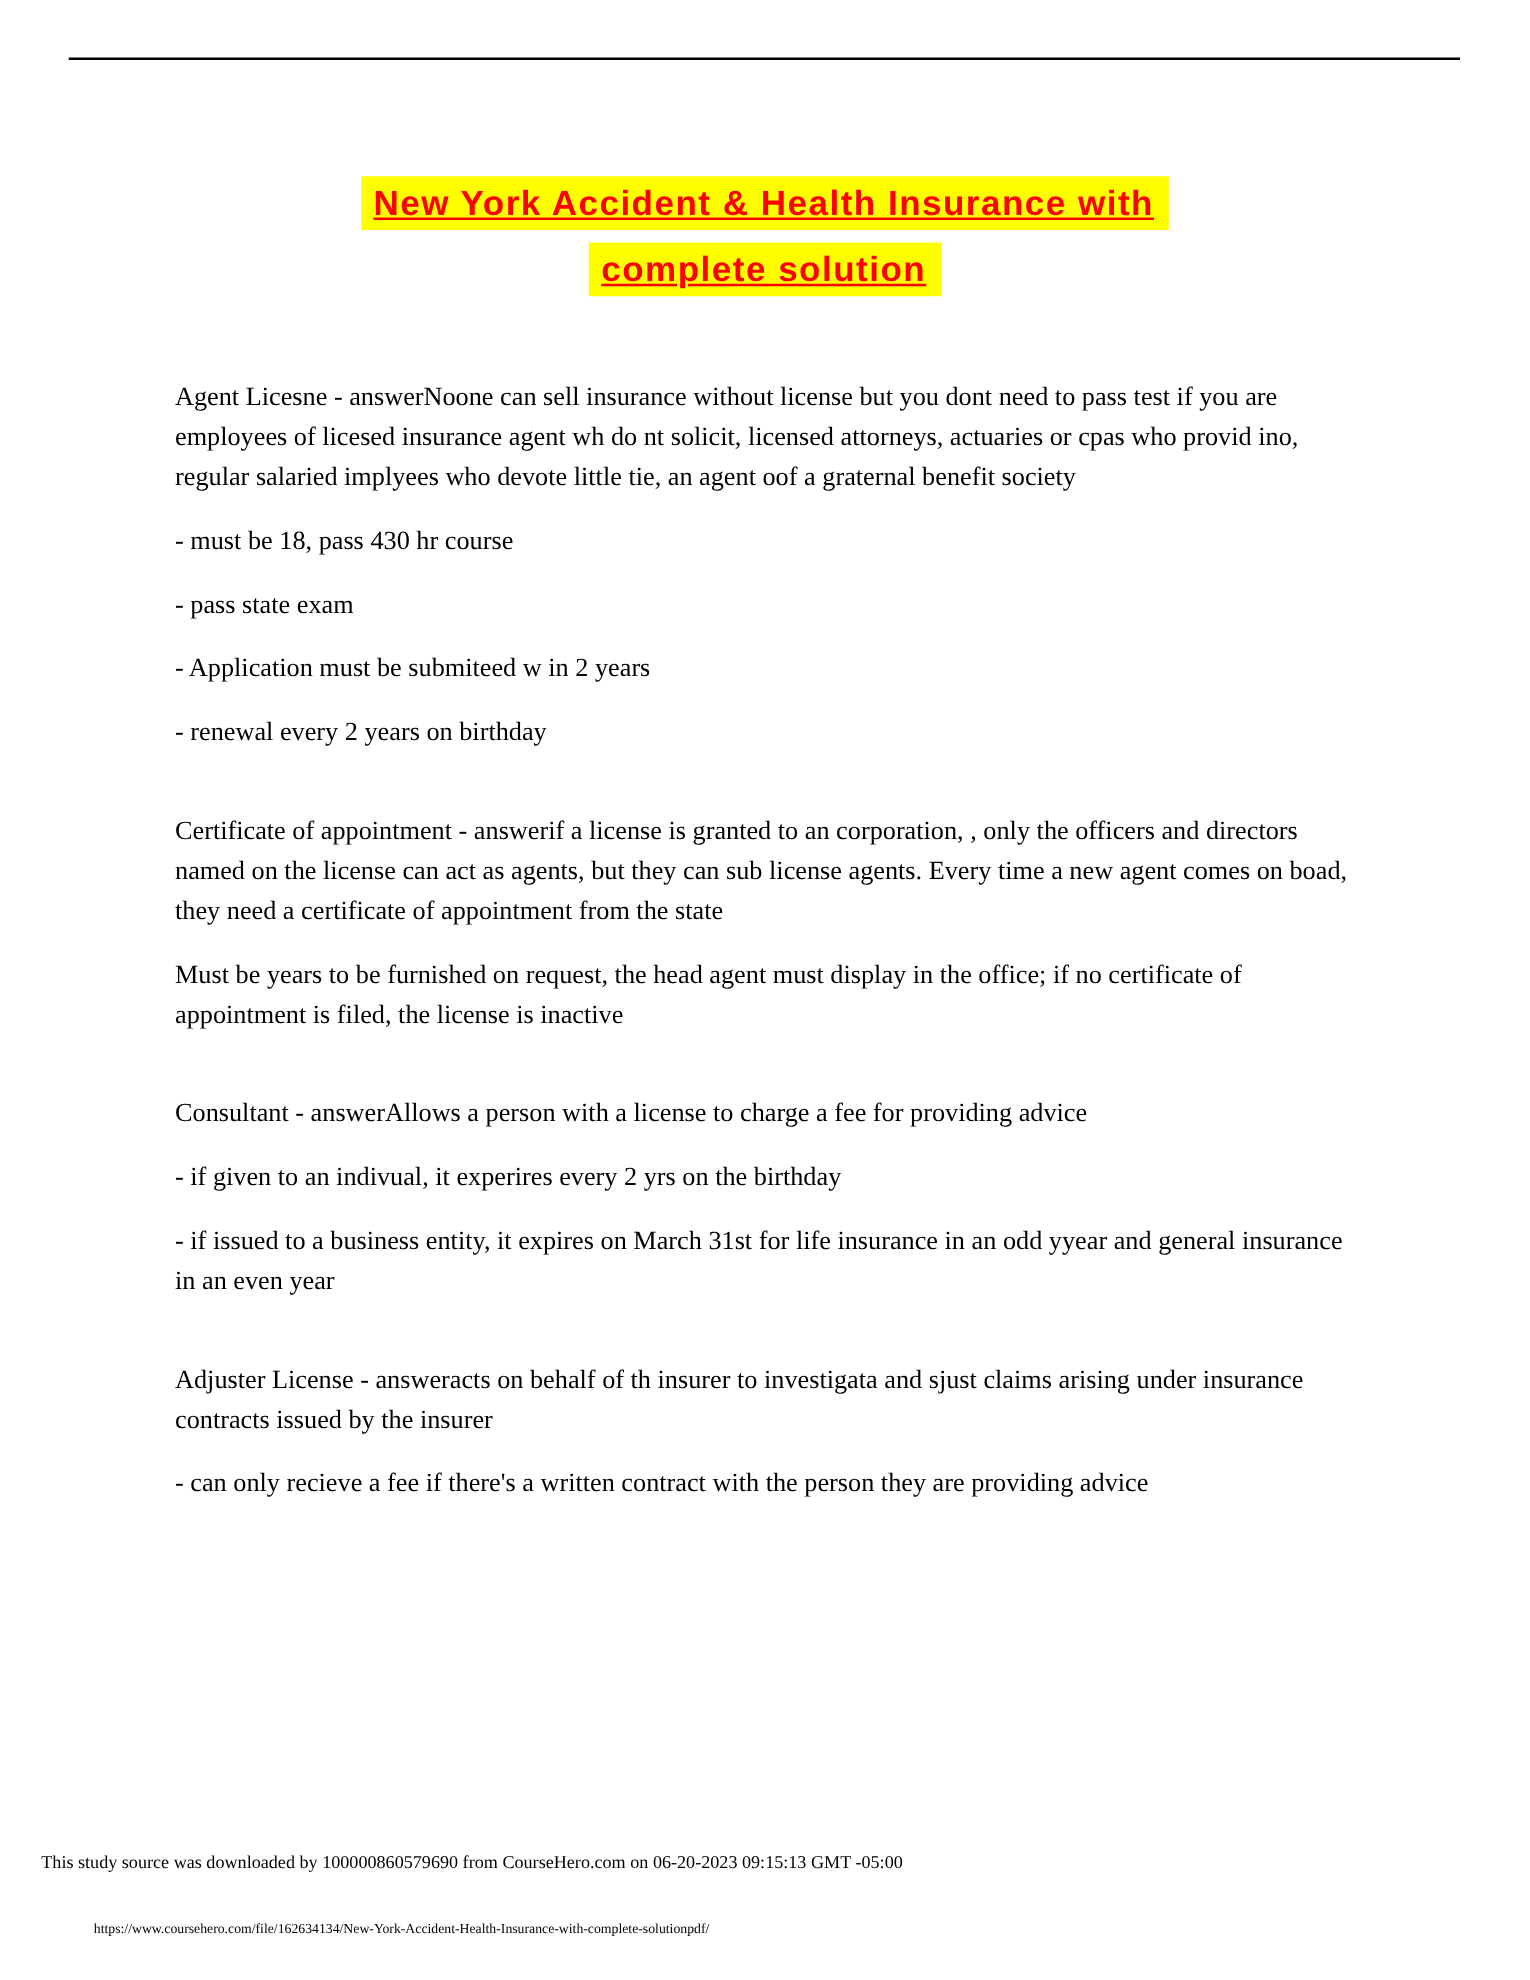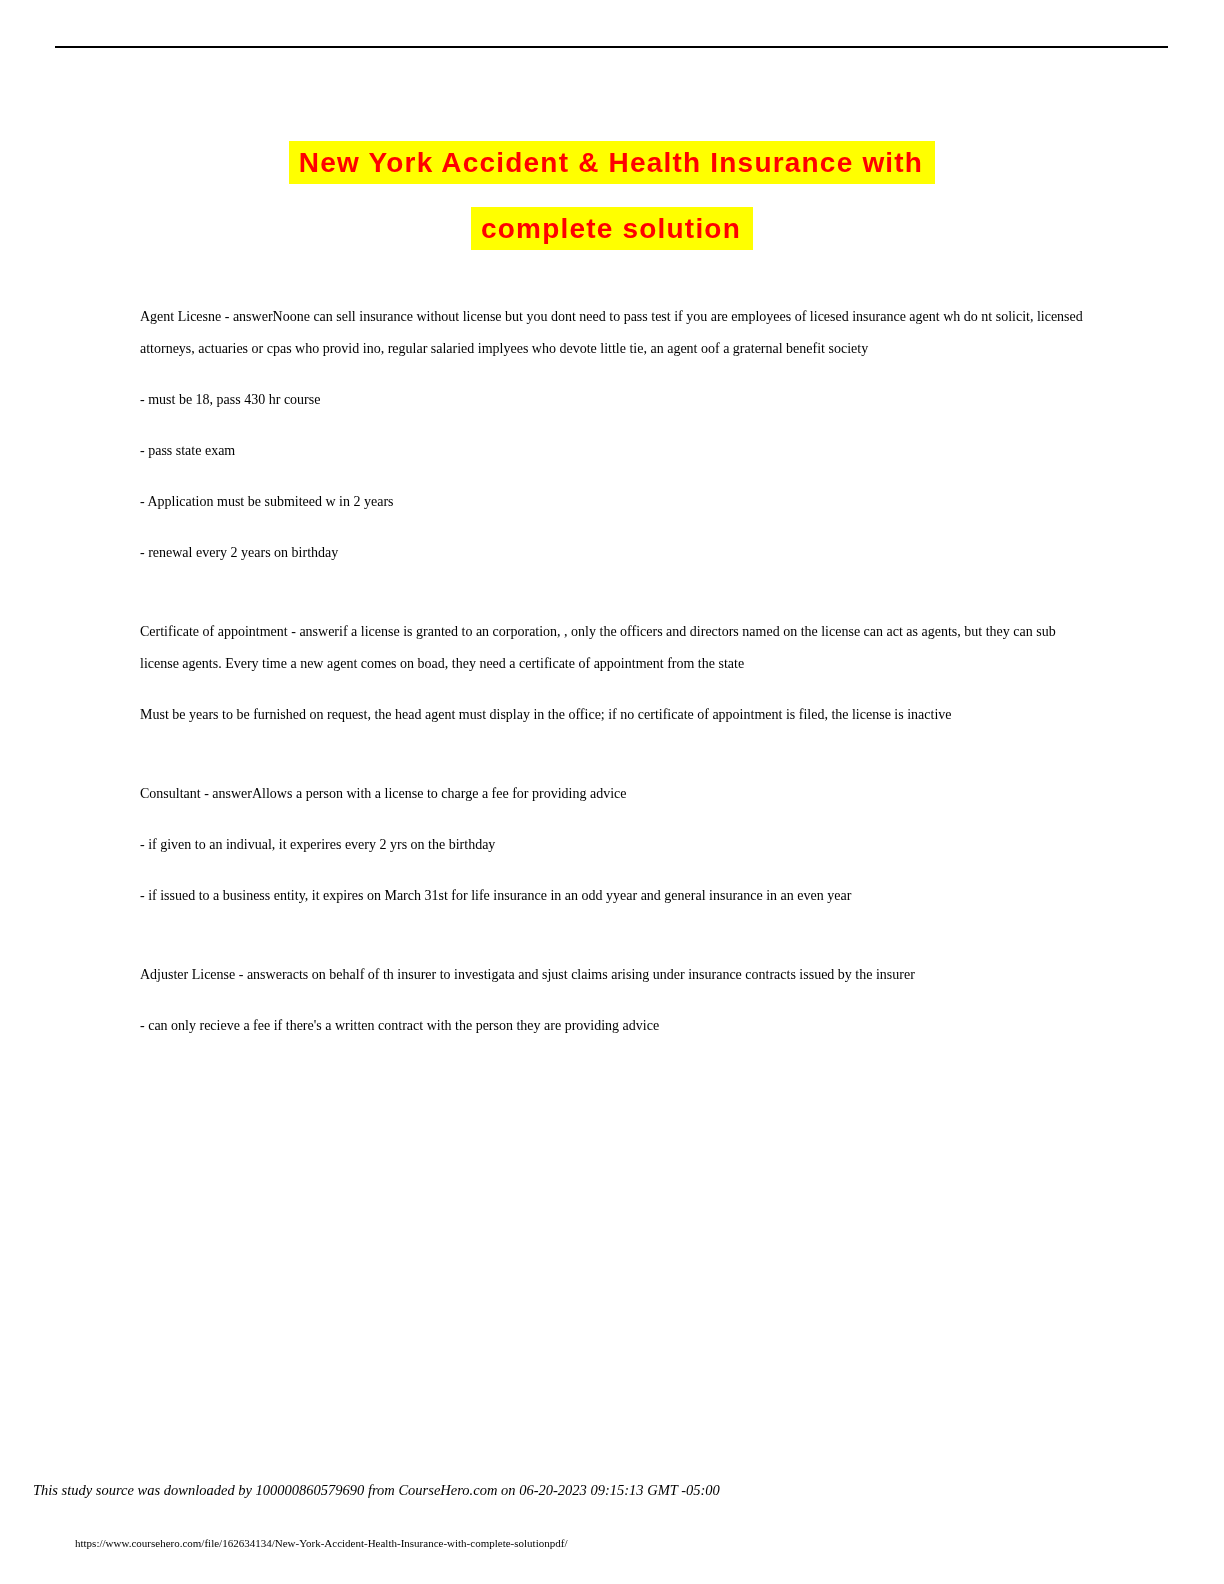--- a/index.html
+++ b/index.html
@@ -31,40 +31,40 @@
     font-weight: bold;
     font-size: 28px;
     letter-spacing: 1.2px;
     color: #ff0000;
     line-height: 1;
   }
   .title-line {
     display: inline-block;
     background: #ffff00;
     padding: 8px 12px 7px 10px;
-    margin-bottom: 23px;
+    margin-bottom: 10px;
+    text-decoration: underline;
   }
   .content {
     position: absolute;
     top: 301px;
     left: 140px;
     width: 952px;
-    font-size: 14px;
+    font-size: 21px;
     line-height: 32px;
     text-align: left;
   }
   .para { margin-bottom: 19px; }
   .gap  { margin-top: 47px; }
   .footer-line {
     position: absolute;
     left: 33px;
     top: 1482px;
     font-size: 14.5px;
     color: #000;
-    font-style: italic;
   }
   .footer-url {
     position: absolute;
     left: 75px;
     top: 1537px;
     font-size: 11px;
     color: #000;
   }
 </style>
 </head>

